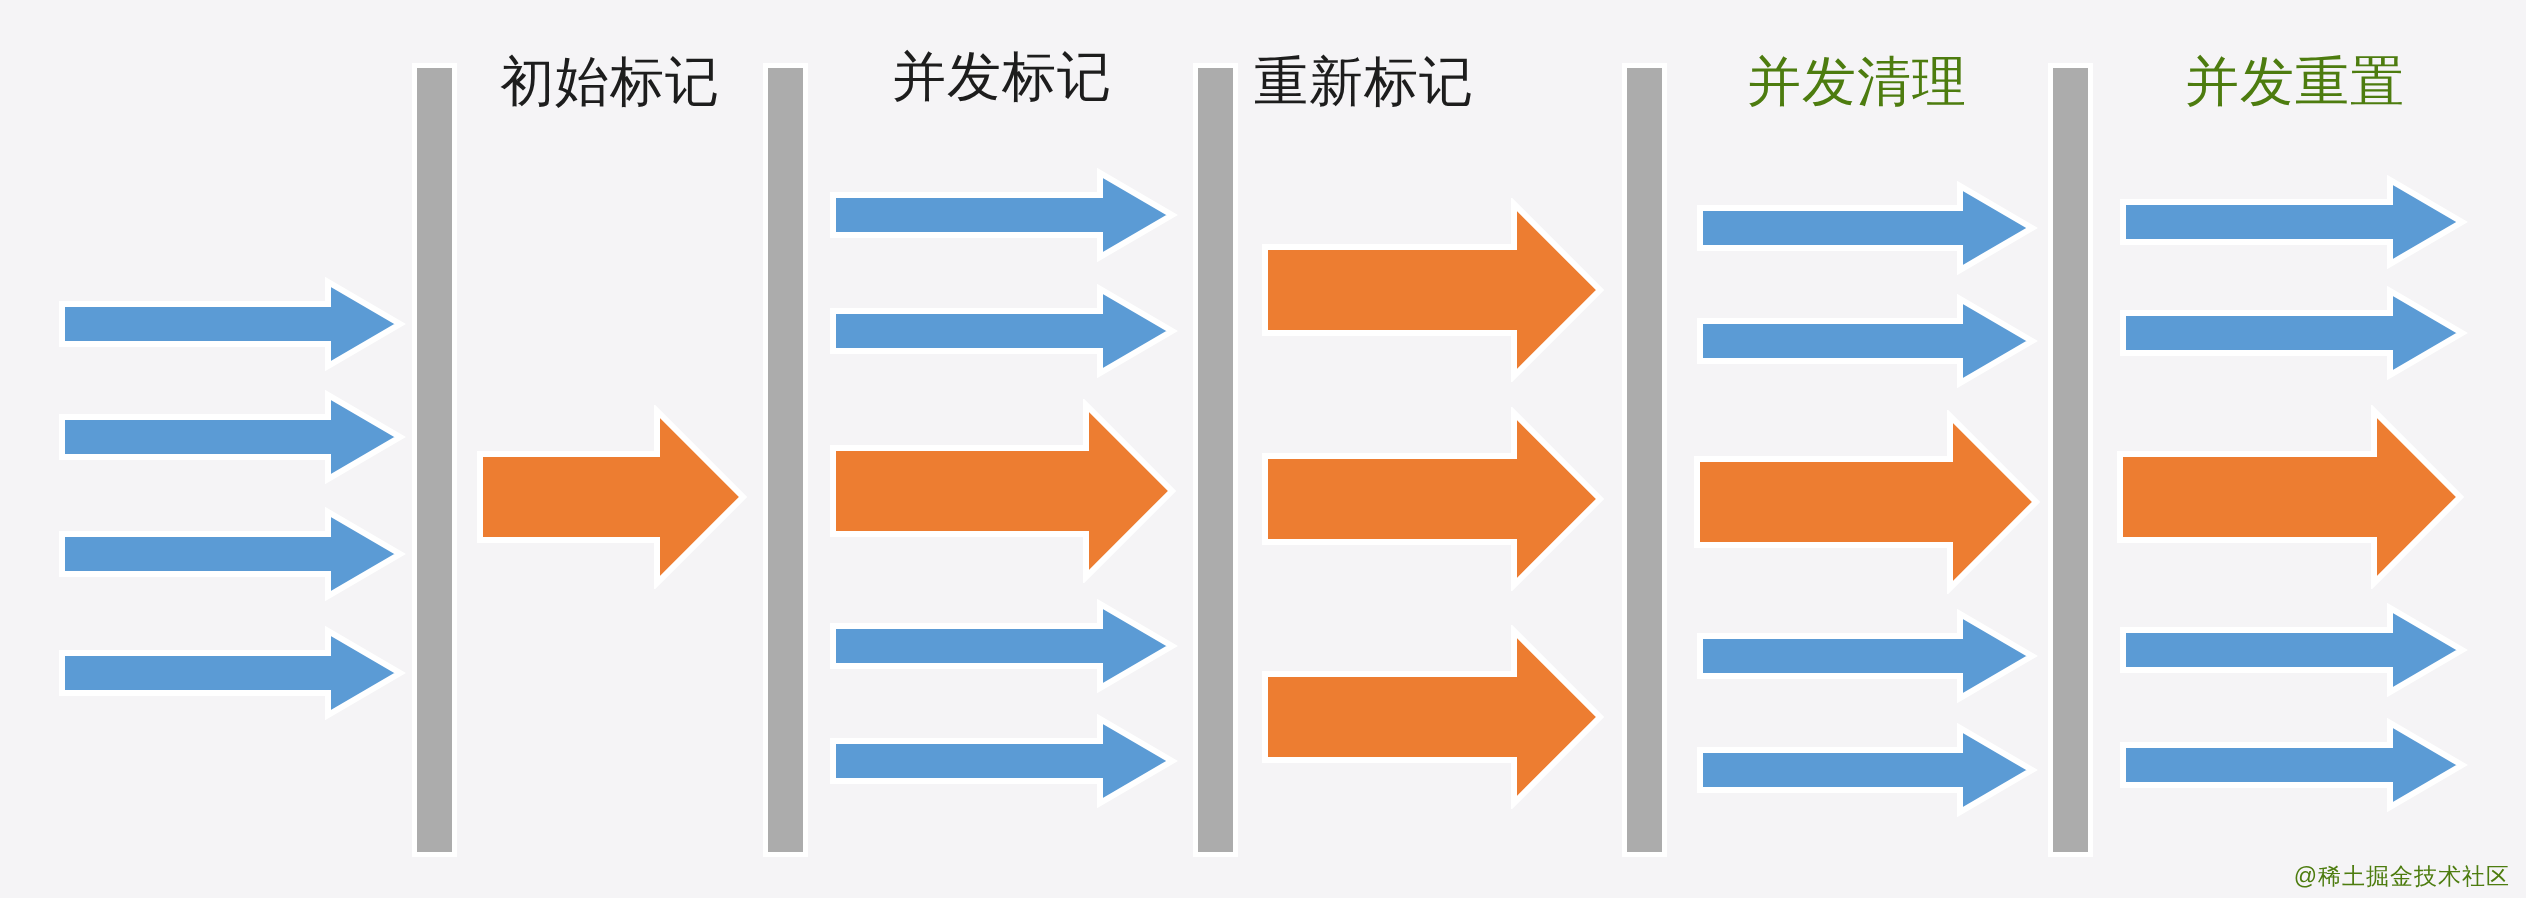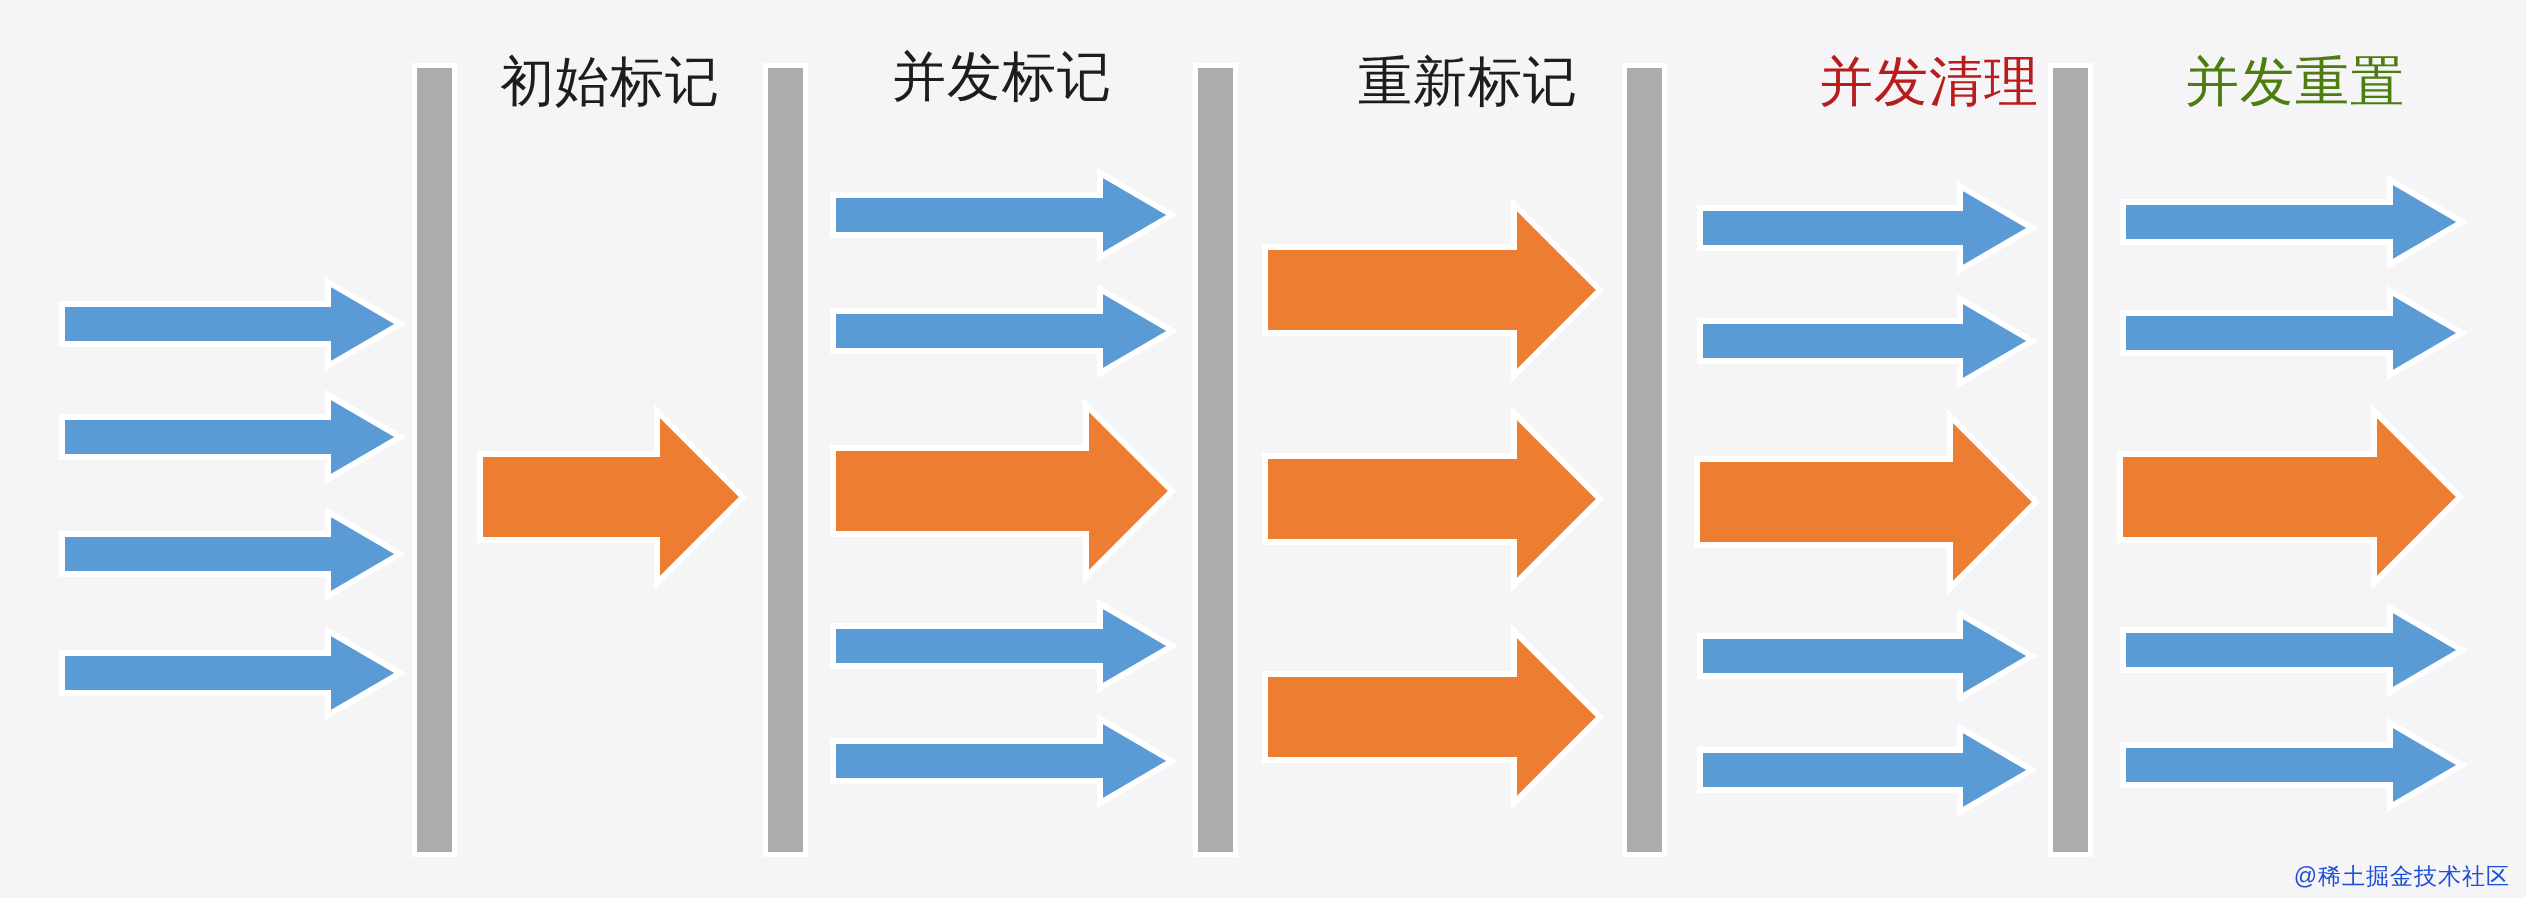--- a/index.html
+++ b/index.html
@@ -79,34 +79,34 @@
         </svg>
         <svg class="arrow-svg" width="351" height="96" viewBox="0 0 351 96" style="left: 827px; top: 598px;">
           <polygon points="6,28 273,28 273,6 345,48 273,90 273,68 6,68" fill="#5b9bd5" stroke="#ffffff" stroke-width="6" stroke-linejoin="miter"></polygon>
         </svg>
         <svg class="arrow-svg" width="351" height="96" viewBox="0 0 351 96" style="left: 827px; top: 713px;">
           <polygon points="6,28 273,28 273,6 345,48 273,90 273,68 6,68" fill="#5b9bd5" stroke="#ffffff" stroke-width="6" stroke-linejoin="miter"></polygon>
         </svg>
       </div>
       <div>
         <div class="barrier-bar" style="left: 1198px; top: 68px; width: 35px; height: 784px; background: rgb(172, 172, 172);"></div>
-        <div class="phase-label" style="left: 1468px; top: 54px; color: rgb(29, 29, 29);">重新标记</div>
+        <div class="phase-label" style="left: 1364px; top: 54px; color: rgb(29, 29, 29);">重新标记</div>
         <svg class="arrow-svg" width="347" height="184" viewBox="0 0 347 184" style="left: 1259px; top: 198px;">
           <polygon points="6,49 255,49 255,6 341,92 255,178 255,135 6,135" fill="#ed7d31" stroke="#ffffff" stroke-width="6" stroke-linejoin="miter"></polygon>
         </svg>
         <svg class="arrow-svg" width="347" height="184" viewBox="0 0 347 184" style="left: 1259px; top: 407px;">
           <polygon points="6,49 255,49 255,6 341,92 255,178 255,135 6,135" fill="#ed7d31" stroke="#ffffff" stroke-width="6" stroke-linejoin="miter"></polygon>
         </svg>
         <svg class="arrow-svg" width="347" height="184" viewBox="0 0 347 184" style="left: 1259px; top: 625px;">
           <polygon points="6,49 255,49 255,6 341,92 255,178 255,135 6,135" fill="#ed7d31" stroke="#ffffff" stroke-width="6" stroke-linejoin="miter"></polygon>
         </svg>
       </div>
       <div>
         <div class="barrier-bar" style="left: 1627px; top: 68px; width: 35px; height: 784px; background: rgb(172, 172, 172);"></div>
-        <div class="phase-label" style="left: 1929px; top: 54px; color: #b91c1c;">并发清理</div>
+        <div class="phase-label" style="left: 1857px; top: 54px; color: #4d7c0f;">并发清理</div>
         <svg class="arrow-svg" width="344" height="96" viewBox="0 0 344 96" style="left: 1694px; top: 180px;">
           <polygon points="6,28 266,28 266,6 338,48 266,90 266,68 6,68" fill="#5b9bd5" stroke="#ffffff" stroke-width="6" stroke-linejoin="miter"></polygon>
         </svg>
         <svg class="arrow-svg" width="344" height="96" viewBox="0 0 344 96" style="left: 1694px; top: 293px;">
           <polygon points="6,28 266,28 266,6 338,48 266,90 266,68 6,68" fill="#5b9bd5" stroke="#ffffff" stroke-width="6" stroke-linejoin="miter"></polygon>
         </svg>
         <svg class="arrow-svg" width="351" height="184" viewBox="0 0 351 184" style="left: 1691px; top: 410px;">
           <polygon points="6,49 259,49 259,6 345,92 259,178 259,135 6,135" fill="#ed7d31" stroke="#ffffff" stroke-width="6" stroke-linejoin="miter"></polygon>
         </svg>
         <svg class="arrow-svg" width="344" height="96" viewBox="0 0 344 96" style="left: 1694px; top: 608px;">
@@ -129,14 +129,14 @@
           <polygon points="6,49 260,49 260,6 346,92 260,178 260,135 6,135" fill="#ed7d31" stroke="#ffffff" stroke-width="6" stroke-linejoin="miter"></polygon>
         </svg>
         <svg class="arrow-svg" width="351" height="96" viewBox="0 0 351 96" style="left: 2117px; top: 602px;">
           <polygon points="6,28 273,28 273,6 345,48 273,90 273,68 6,68" fill="#5b9bd5" stroke="#ffffff" stroke-width="6" stroke-linejoin="miter"></polygon>
         </svg>
         <svg class="arrow-svg" width="351" height="96" viewBox="0 0 351 96" style="left: 2117px; top: 717px;">
           <polygon points="6,28 273,28 273,6 345,48 273,90 273,68 6,68" fill="#5b9bd5" stroke="#ffffff" stroke-width="6" stroke-linejoin="miter"></polygon>
         </svg>
       </div>
     </div>
-  <div class="watermark" style="color: #1d4ed8;">@稀土掘金技术社区</div>
+  <div class="watermark" style="color: #4d7c0f;">@稀土掘金技术社区</div>
 </div>
 
 </body></html>

